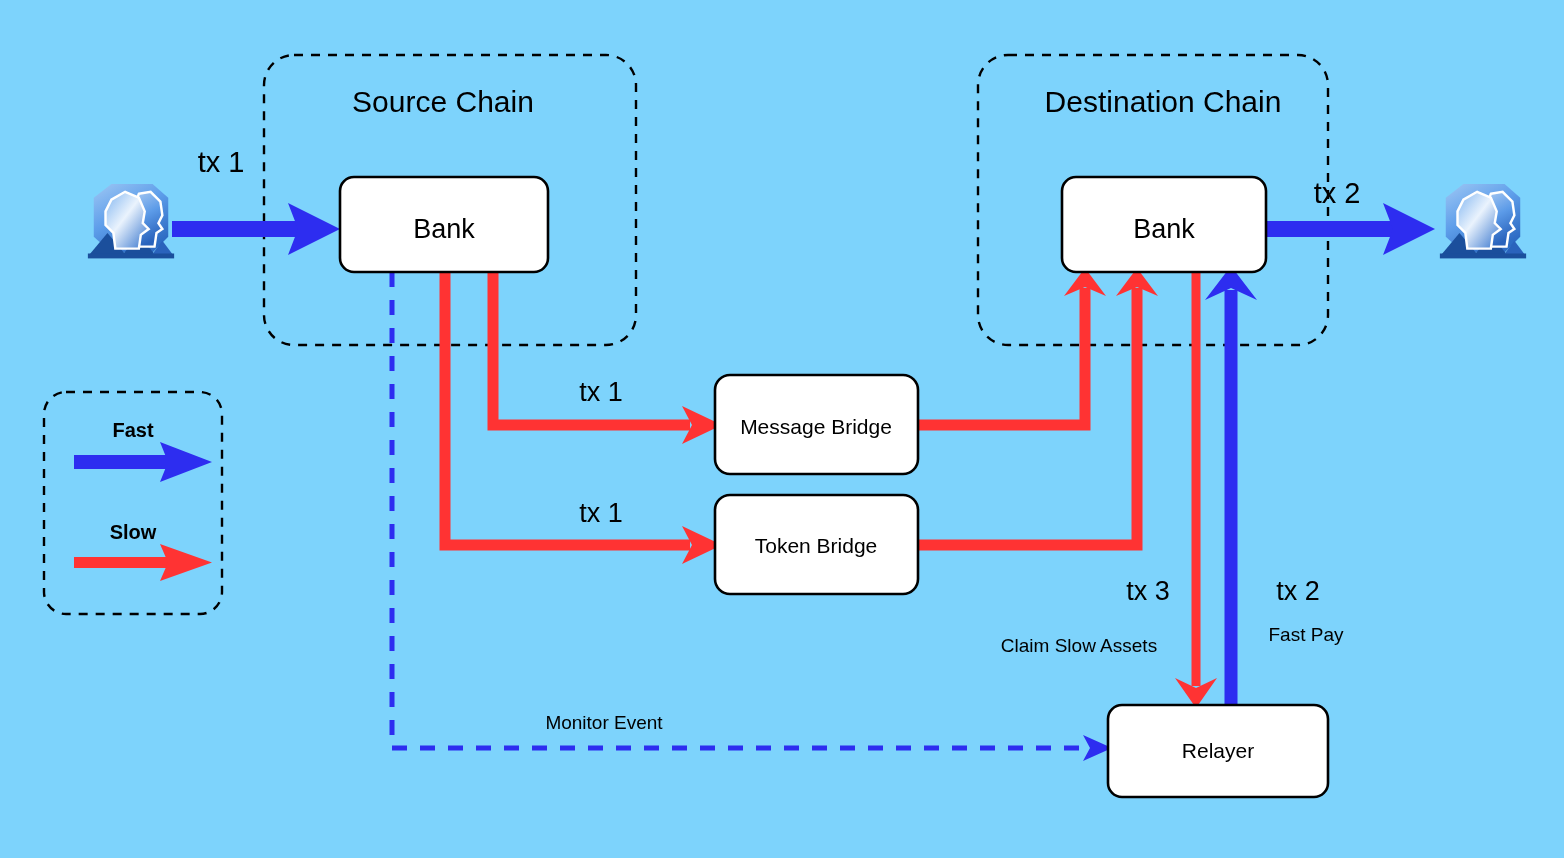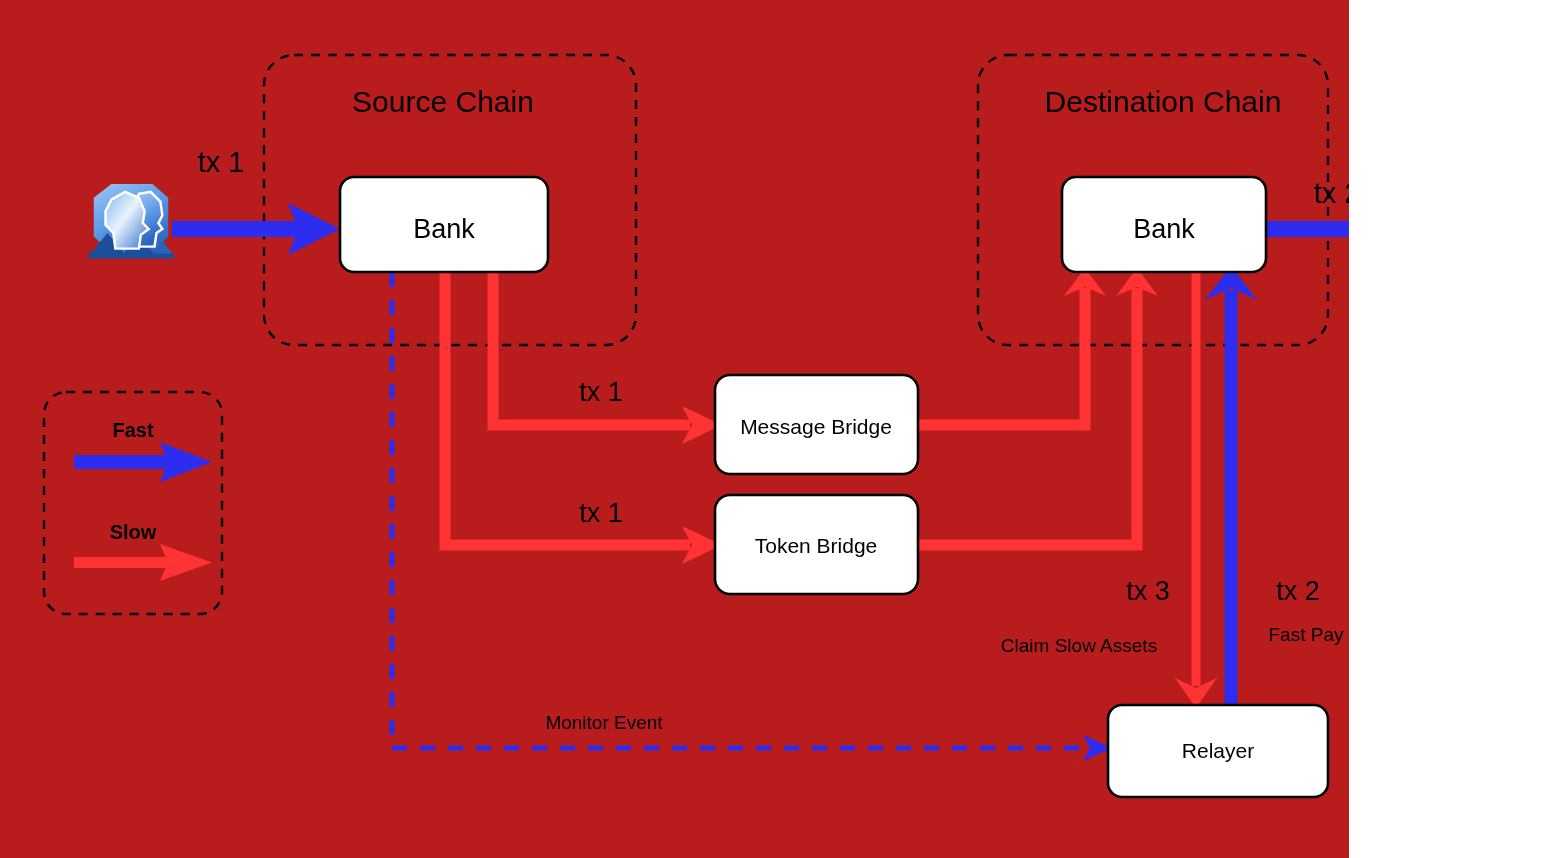--- a/index.html
+++ b/index.html
@@ -6,23 +6,23 @@
   html, body {
     margin: 0;
     padding: 0;
     background: #ffffff;
   }
   body {
     font-family: "Liberation Sans", sans-serif;
   }
   #stage {
     position: relative;
-    width: 1349px;
+    width: 1564px;
     height: 858px;
-    background: #b91c1c;
+    background: #7dd3fc;
     overflow: hidden;
   }
   #diagram-svg {
     position: absolute;
     left: 0;
     top: 0;
     width: 1564px;
     height: 858px;
   }
   .node-label {

